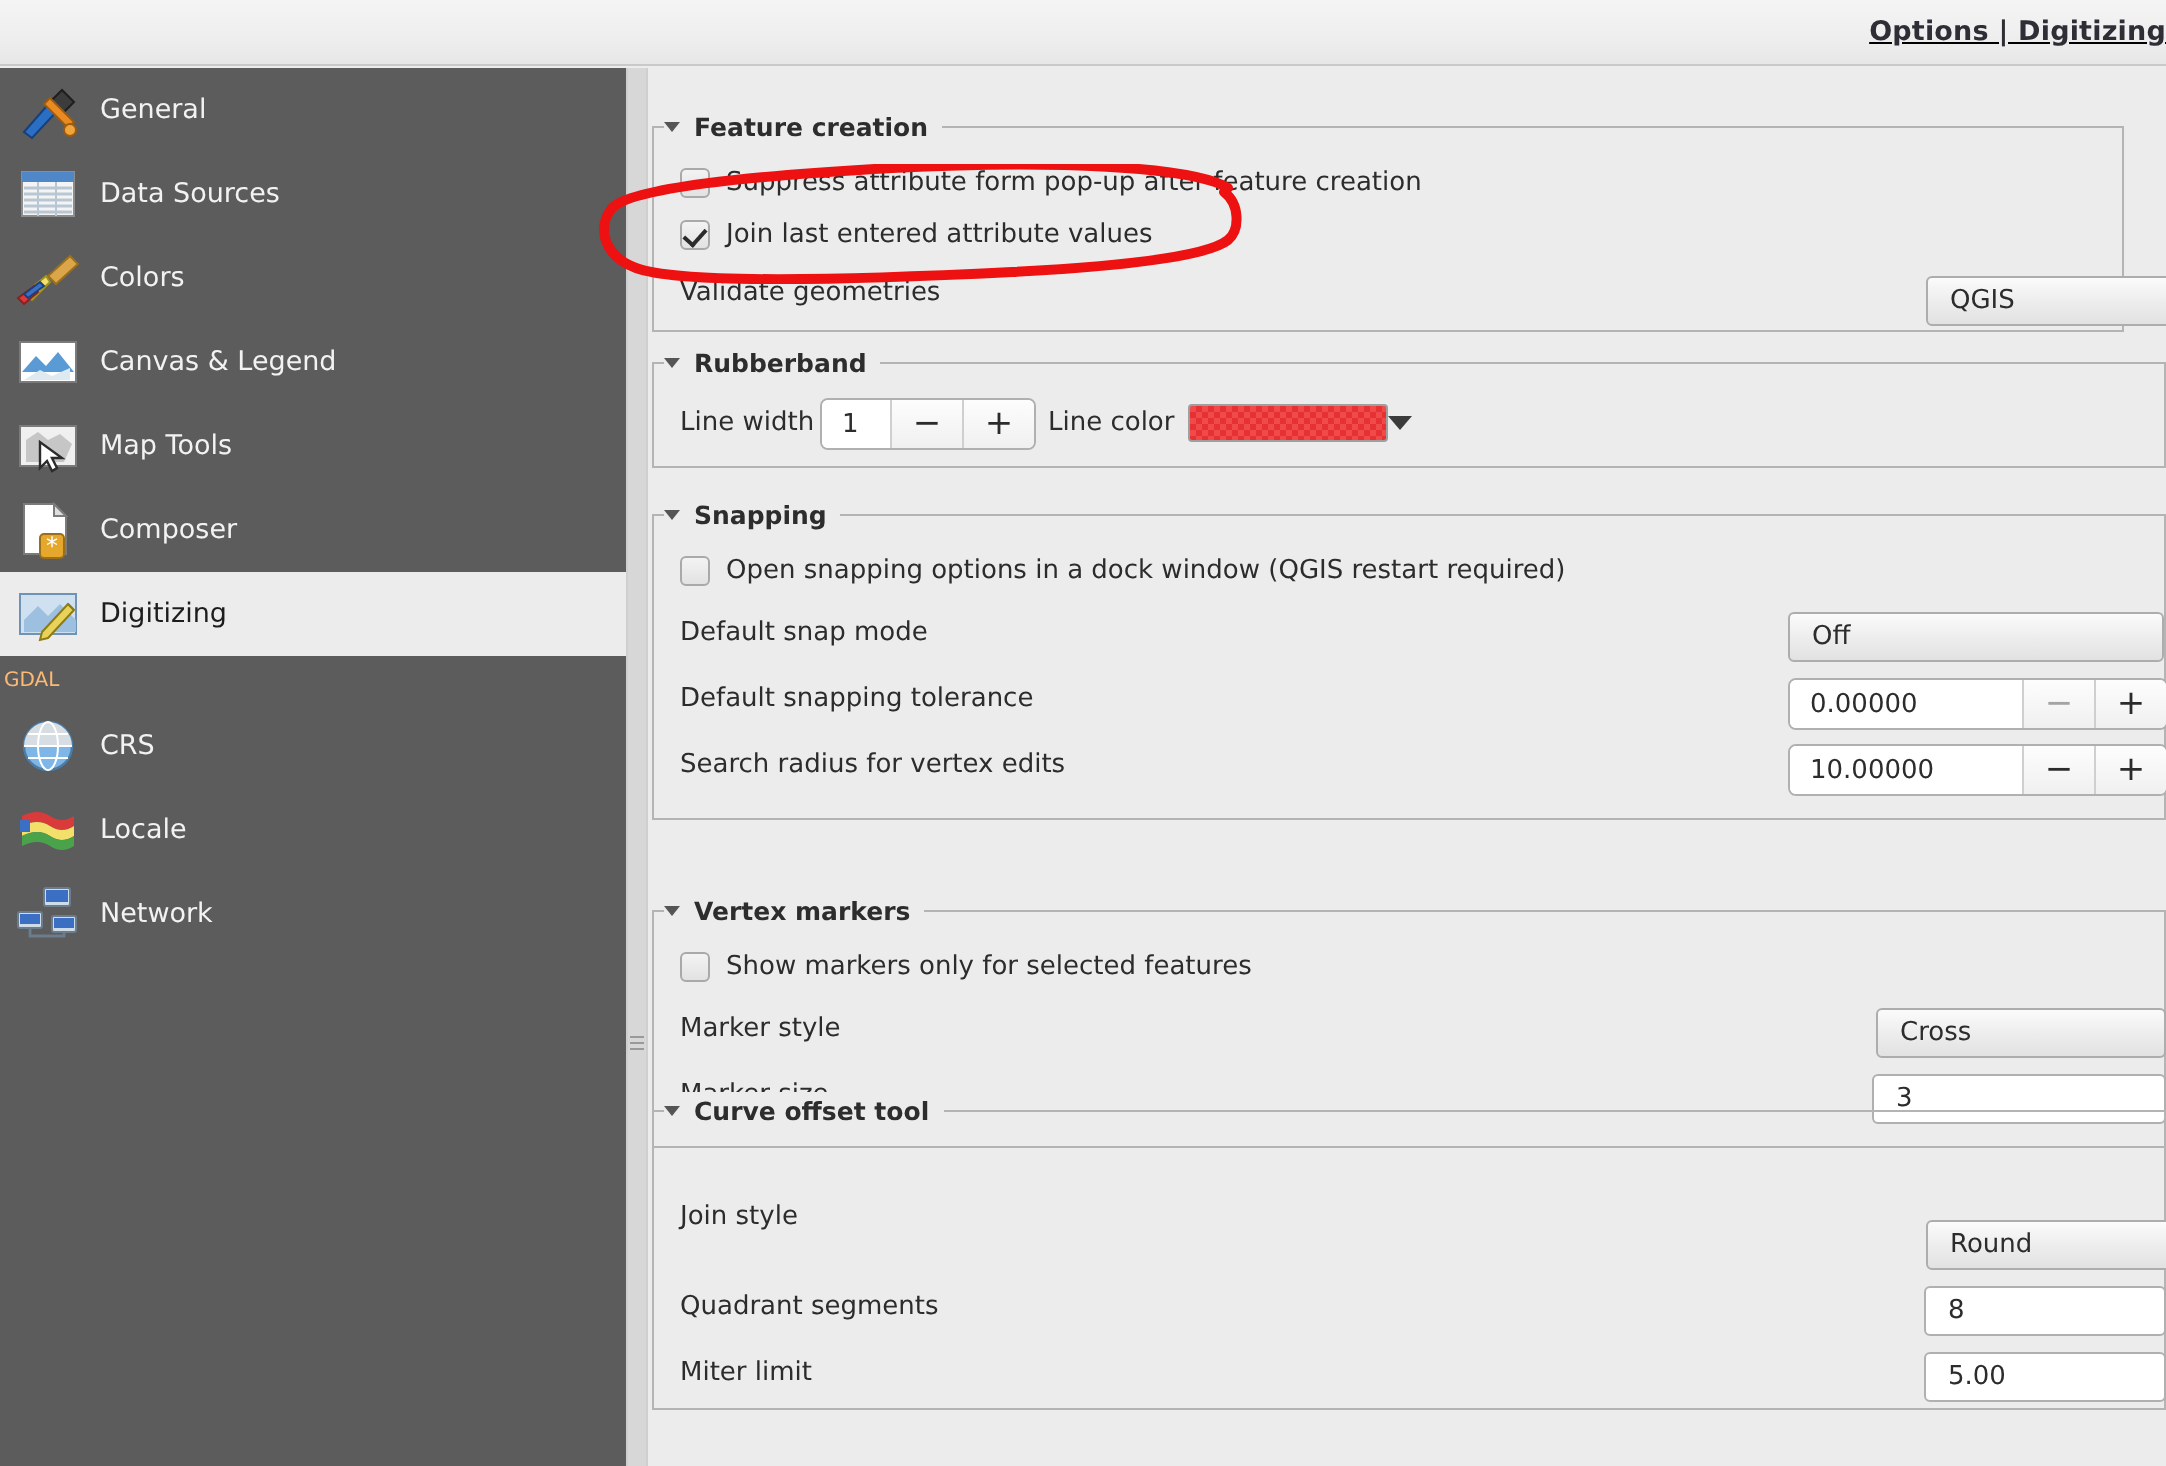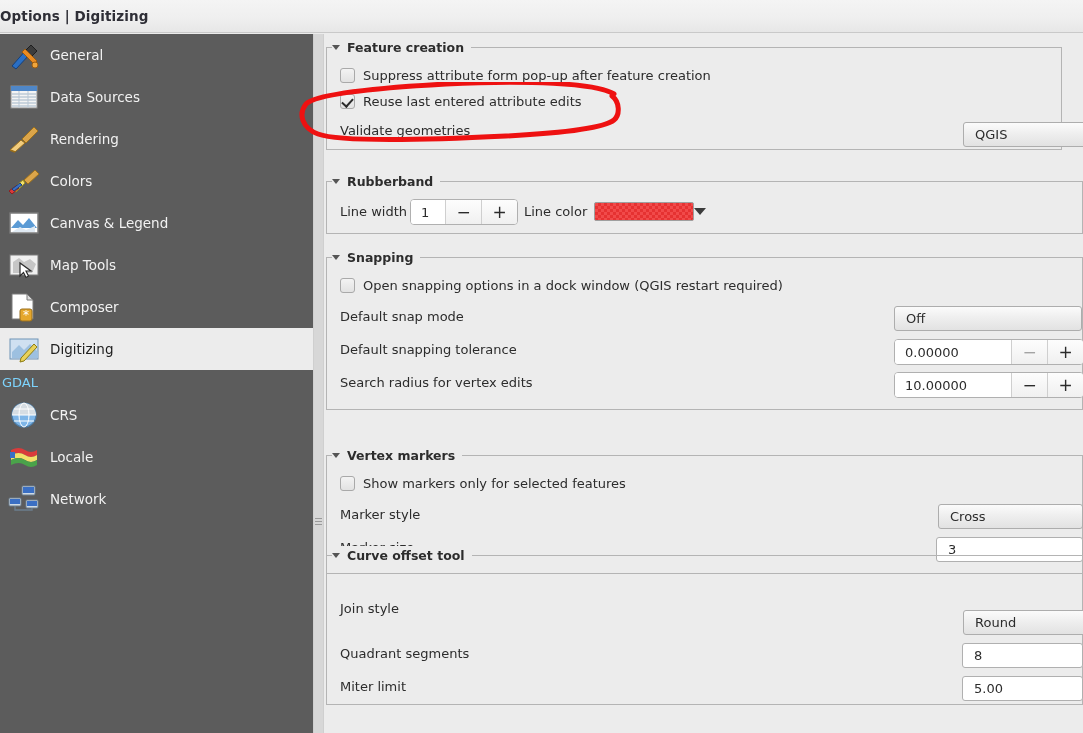--- a/index.html
+++ b/index.html
@@ -9,21 +9,21 @@
     overflow: hidden;
     font-family: "DejaVu Sans", "Liberation Sans", sans-serif;
     background: #ececec;
   }
 
   
   #titlebar {
     position: absolute; left: 0; top: 0; width: 1083px; height: 33px;
     background: linear-gradient(180deg, #f4f4f4 0%, #efefef 55%, #e7e7e7 100%);
     border-bottom: 1px solid #c9c9c9;
-    display: flex; align-items: center; justify-content: flex-start;
+    display: flex; align-items: center; justify-content: flex-end; text-decoration: underline;
   }
   #titlebar .title {
     font-size: 13.5px; font-weight: bold; color: #2e2e36;
     letter-spacing: 0.1px;
   }
 
   
   #sidebar {
     position: absolute; left: 0; top: 34px; width: 313px; height: 699px;
     background: #5c5c5c; overflow: hidden;
@@ -33,21 +33,21 @@
     height: 42px; padding-left: 8px;
     color: #f2f2f2; font-size: 13.5px;
   }
   .side-item.selected { background: #ececec; color: #1d1d1d; }
   .side-item .ico {
     width: 32px; height: 30px; margin-right: 10px;
     flex: 0 0 32px; position: relative;
   }
   .side-item .lbl { white-space: nowrap; text-align: right; }
   .side-group {
-    color: #7dd3fc; font-size: 13px;
+    color: #fdba74; font-size: 10px;
     padding: 2px 0 2px 2px; height: 24px;
     display: flex; align-items: center;
   }
 
   
   #vscroll {
     position: absolute; left: 313px; top: 34px; width: 11px; height: 699px;
     background: #e4e4e4; border-left: 1px solid #cfcfcf; border-right: 1px solid #cfcfcf;
   }
   #vscroll .thumb {
@@ -207,32 +207,20 @@
             <line x1="20" y1="9" x2="20" y2="26" stroke="#b9c7d4"></line>
           </g>
         </svg>
       </span>
       <span class="lbl">Data Sources</span>
     </div>
     <div class="side-item">
       <span class="ico">
         <svg class="icon-art" viewBox="0 0 32 30">
           <g>
-            <path d="M26 3 L14 15 l4 4 L30 7 z" fill="#dba54a" stroke="#9a6f1c"></path>
-            <path d="M13 16 L2 26 l5 2 10-9 z" fill="#f2cd7e" stroke="#9a6f1c"></path>
-            <path d="M2 26 l5 2" stroke="#9a6f1c" stroke-width="1.4"></path>
-          </g>
-        </svg>
-      </span>
-      <span class="lbl">Rendering</span>
-    </div>
-    <div class="side-item">
-      <span class="ico">
-        <svg class="icon-art" viewBox="0 0 32 30">
-          <g>
             <path d="M27 4 L16 14 l4 4 L31 8 z" fill="#dba54a" stroke="#9a6f1c"></path>
             <path d="M15 14 L4 23 l4 3 9-9 z" fill="#f2e06a" stroke="#a09120"></path>
             <path d="M9 19 L1 25 l3 3 7-6 z" fill="#d93b3b" stroke="#8d1f1f"></path>
             <path d="M12 17 l-8 6 2 2 8-6 z" fill="#3a6fc4" stroke="#1e3f79"></path>
           </g>
         </svg>
       </span>
       <span class="lbl">Colors</span>
     </div>
     <div class="side-item">
@@ -338,34 +326,34 @@
     <div class="grip">
       <i></i>
         <i></i>
         <i></i>
     </div>
   </div>
 </div>
 
 <div id="content">
 
-  <div class="group" style="left:0; top:4px; width:736px; height:112px;">
+  <div class="group" style="left:0; top:20px; width:736px; height:112px;">
     <div class="gbox" style="right:0;"></div>
     <div class="ghead">
       <span class="arrow"></span>
       <span class="gtitle">Feature creation</span>
     </div>
     <div class="gbody">
       <div class="row" style="top:21px;">
         <span class="cb"></span>
         <span class="rowlabel">Suppress attribute form pop-up after feature creation</span>
       </div>
       <div class="row" style="top:47px;">
         <span class="cb checked"></span>
-        <span class="rowlabel">Reuse last entered attribute edits</span>
+        <span class="rowlabel">Join last entered attribute values</span>
       </div>
       <div class="row" style="top:76px;">
         <span class="rowlabel">Validate geometries</span>
       </div>
       <div class="combo" style="left:637px; top:75px; width:200px;">
         <span>QGIS</span>
       </div>
     </div>
   </div>
 

